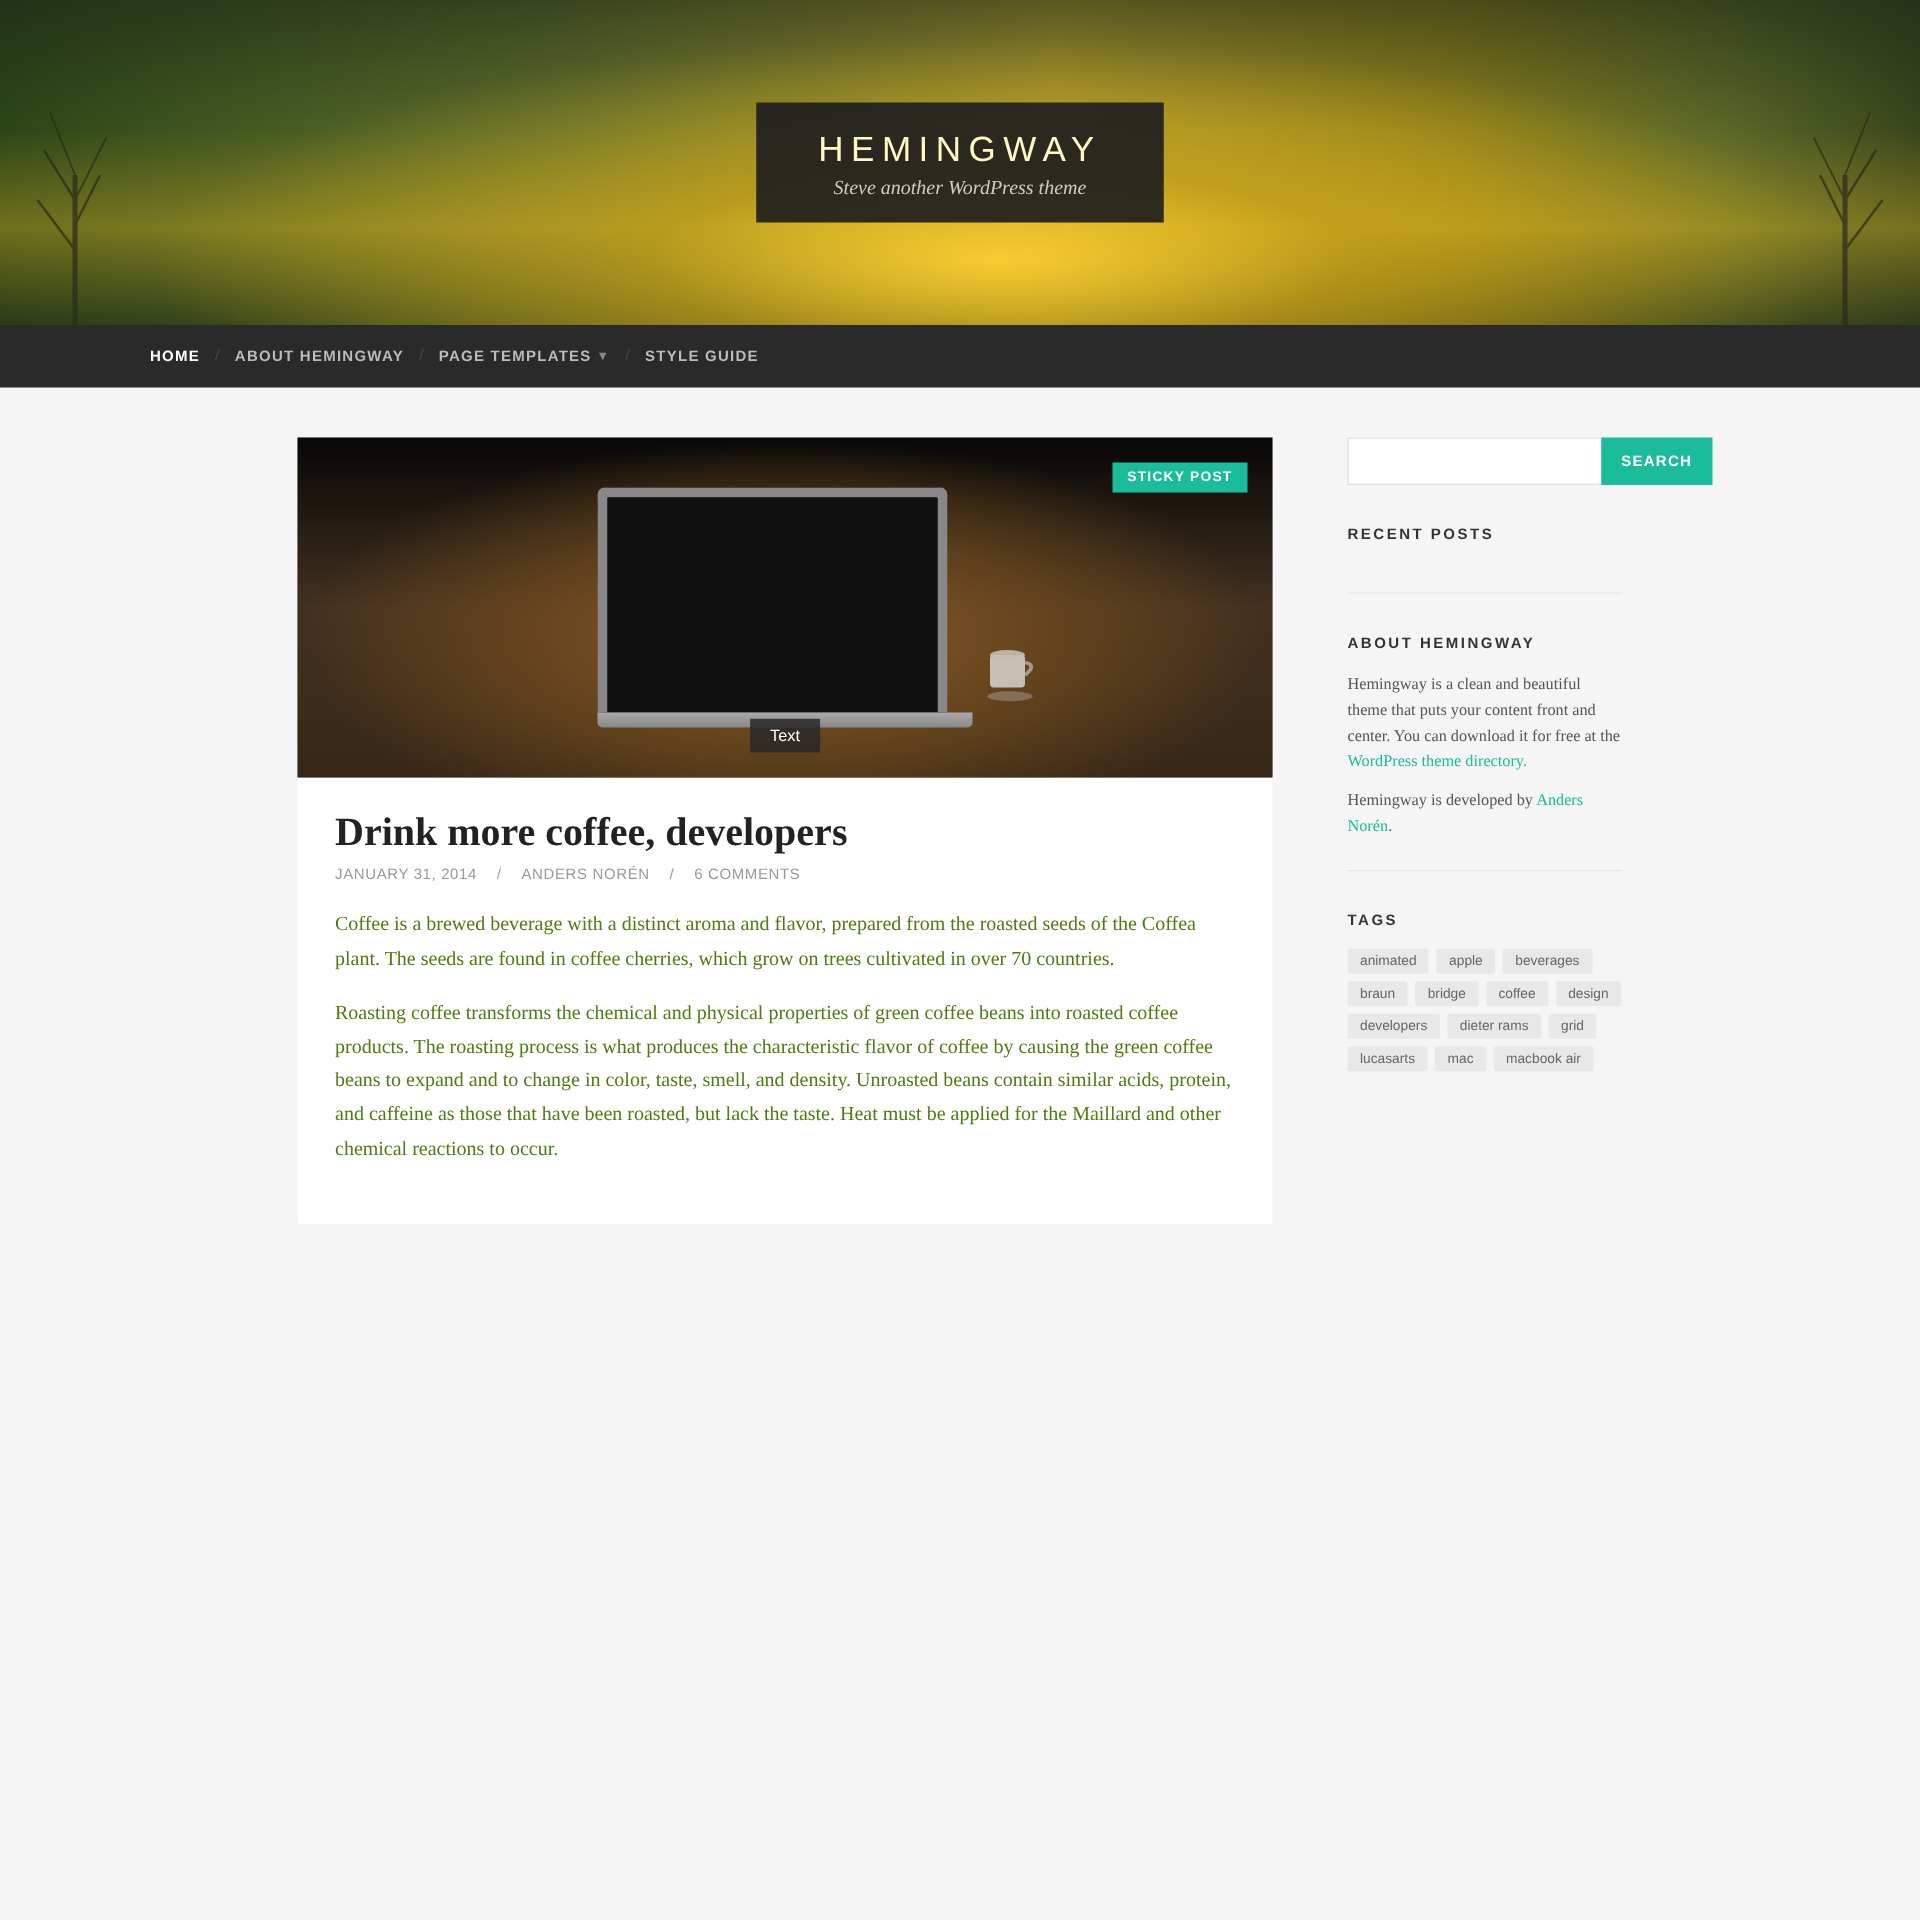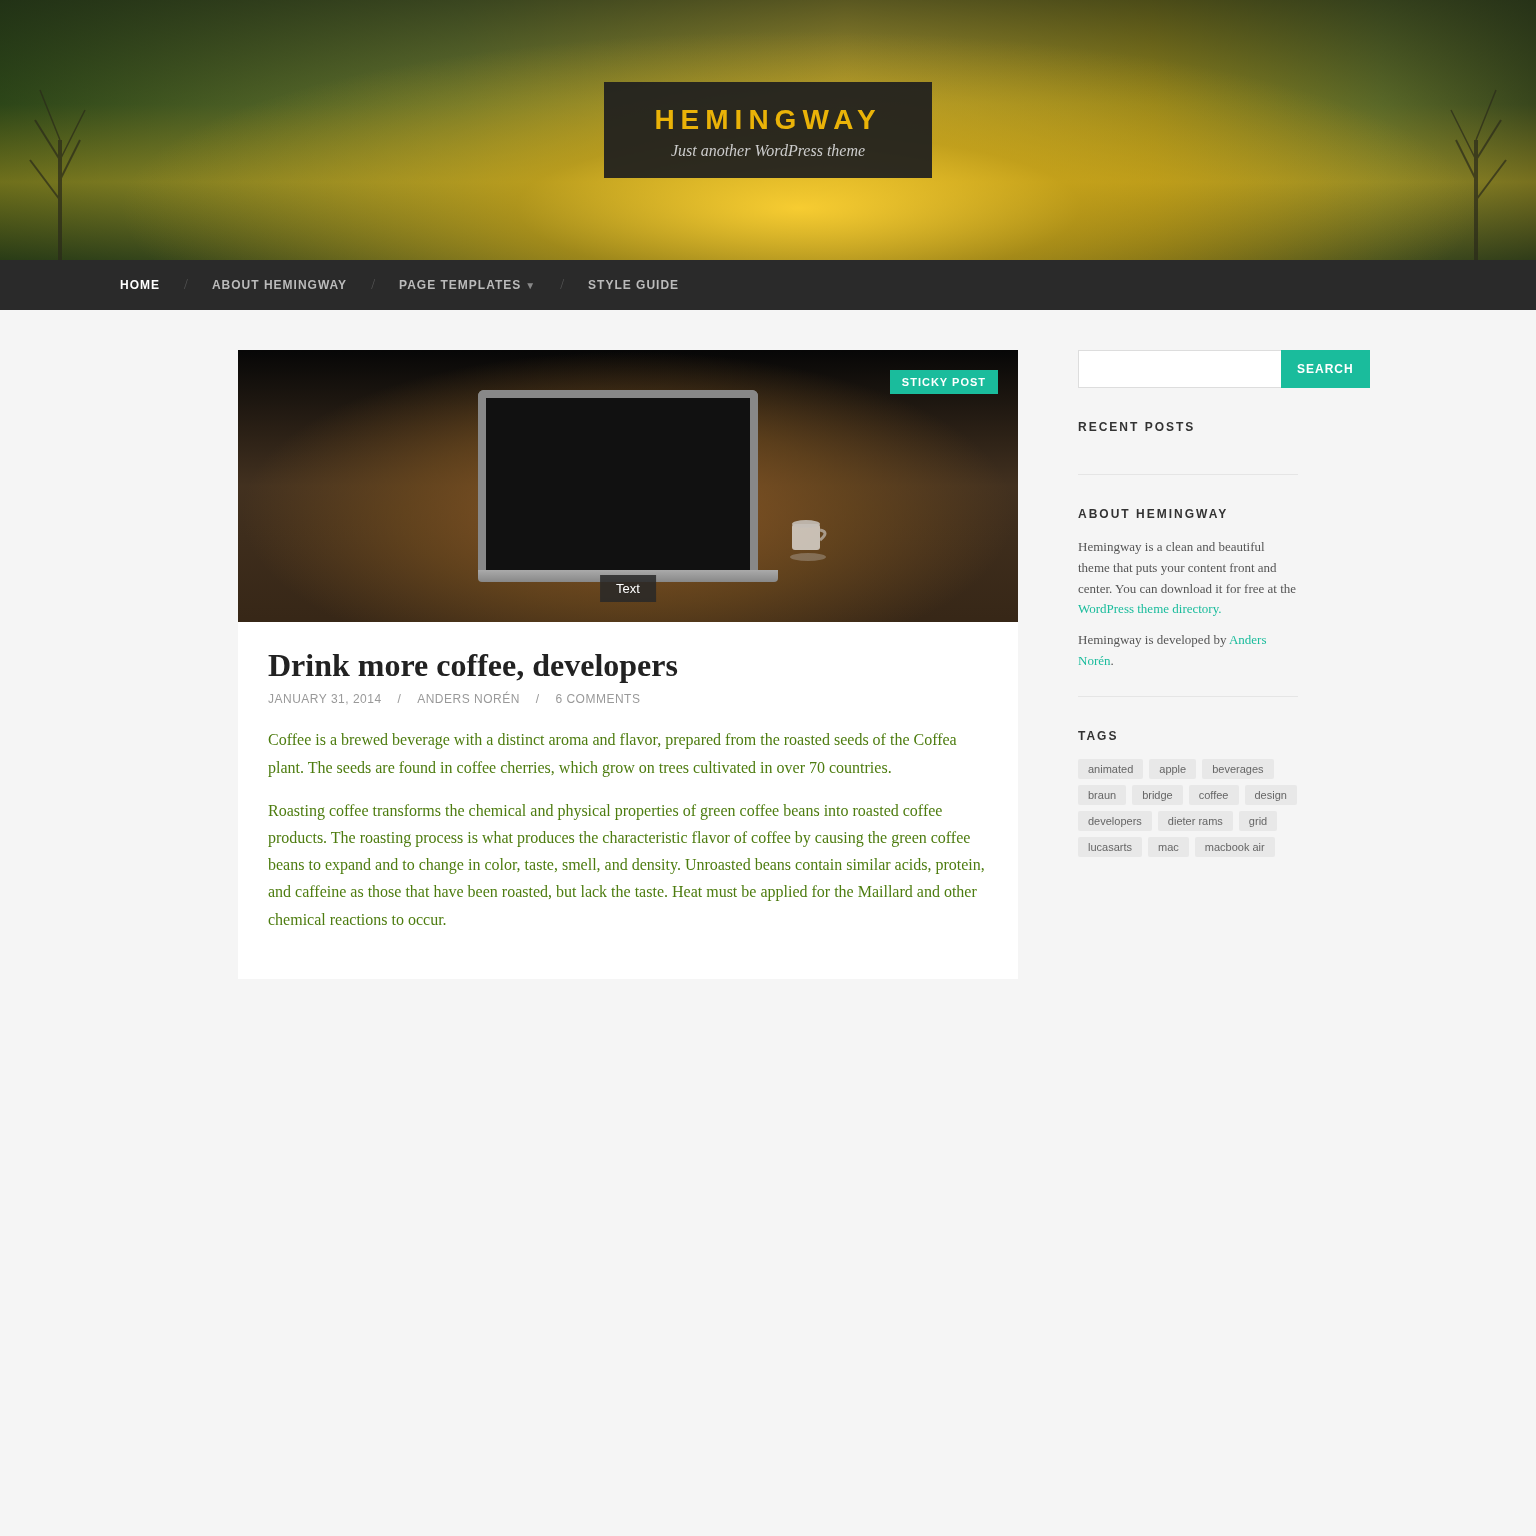--- a/index.html
+++ b/index.html
@@ -24,42 +24,42 @@
         linear-gradient(180deg, rgba(30,40,20,0.7) 0%, rgba(50,60,20,0.3) 40%, rgba(180,150,30,0.5) 70%, rgba(40,50,20,0.6) 100%);
     }
     .site-branding {
       position: relative;
       z-index: 2;
       background: rgba(30,30,30,0.92);
       padding: 22px 50px 18px;
       text-align: center;
     }
     .site-title {
-      color: #eab308;
+      color: #fef9c3;
       font-family: Arial, sans-serif;
       font-size: 28px;
-      font-weight: 700;
+      font-weight: 400;
       letter-spacing: 6px;
       text-transform: uppercase;
     }
     .site-description {
       color: #ccc;
       font-family: Georgia, serif;
       font-size: 16px;
       font-style: italic;
       margin-top: 6px;
     }
 
     
     .site-nav {
       background: #2a2a2a;
       padding: 0 120px;
       display: flex;
       align-items: center;
-      gap: 12px;
+      gap: 0;
     }
     .nav-item {
       color: #bbb;
       font-family: Arial, sans-serif;
       font-size: 12px;
       font-weight: 700;
       letter-spacing: 1px;
       text-transform: uppercase;
       padding: 18px 0;
       cursor: pointer;
@@ -305,21 +305,21 @@
     <line x1="40" y1="200" x2="40" y2="80" stroke="#2a2a1a" stroke-width="4"></line>
     <line x1="40" y1="140" x2="70" y2="100" stroke="#2a2a1a" stroke-width="2"></line>
     <line x1="40" y1="120" x2="20" y2="80" stroke="#2a2a1a" stroke-width="2"></line>
     <line x1="40" y1="100" x2="65" y2="60" stroke="#2a2a1a" stroke-width="2"></line>
     <line x1="40" y1="100" x2="15" y2="50" stroke="#2a2a1a" stroke-width="1.5"></line>
     <line x1="40" y1="80" x2="60" y2="30" stroke="#2a2a1a" stroke-width="1.5"></line>
   </svg>
 
   <div class="site-branding">
     <h1 class="site-title">HEMINGWAY</h1>
-    <p class="site-description">Just another WordPress theme</p>
+    <p class="site-description">Steve another WordPress theme</p>
   </div>
 </header>
 
 <nav class="site-nav">
   <a class="nav-item active">HOME</a>
   <span class="nav-sep">/</span>
   <a class="nav-item">ABOUT HEMINGWAY</a>
   <span class="nav-sep">/</span>
   <a class="nav-item">
     <span>PAGE TEMPLATES</span>

